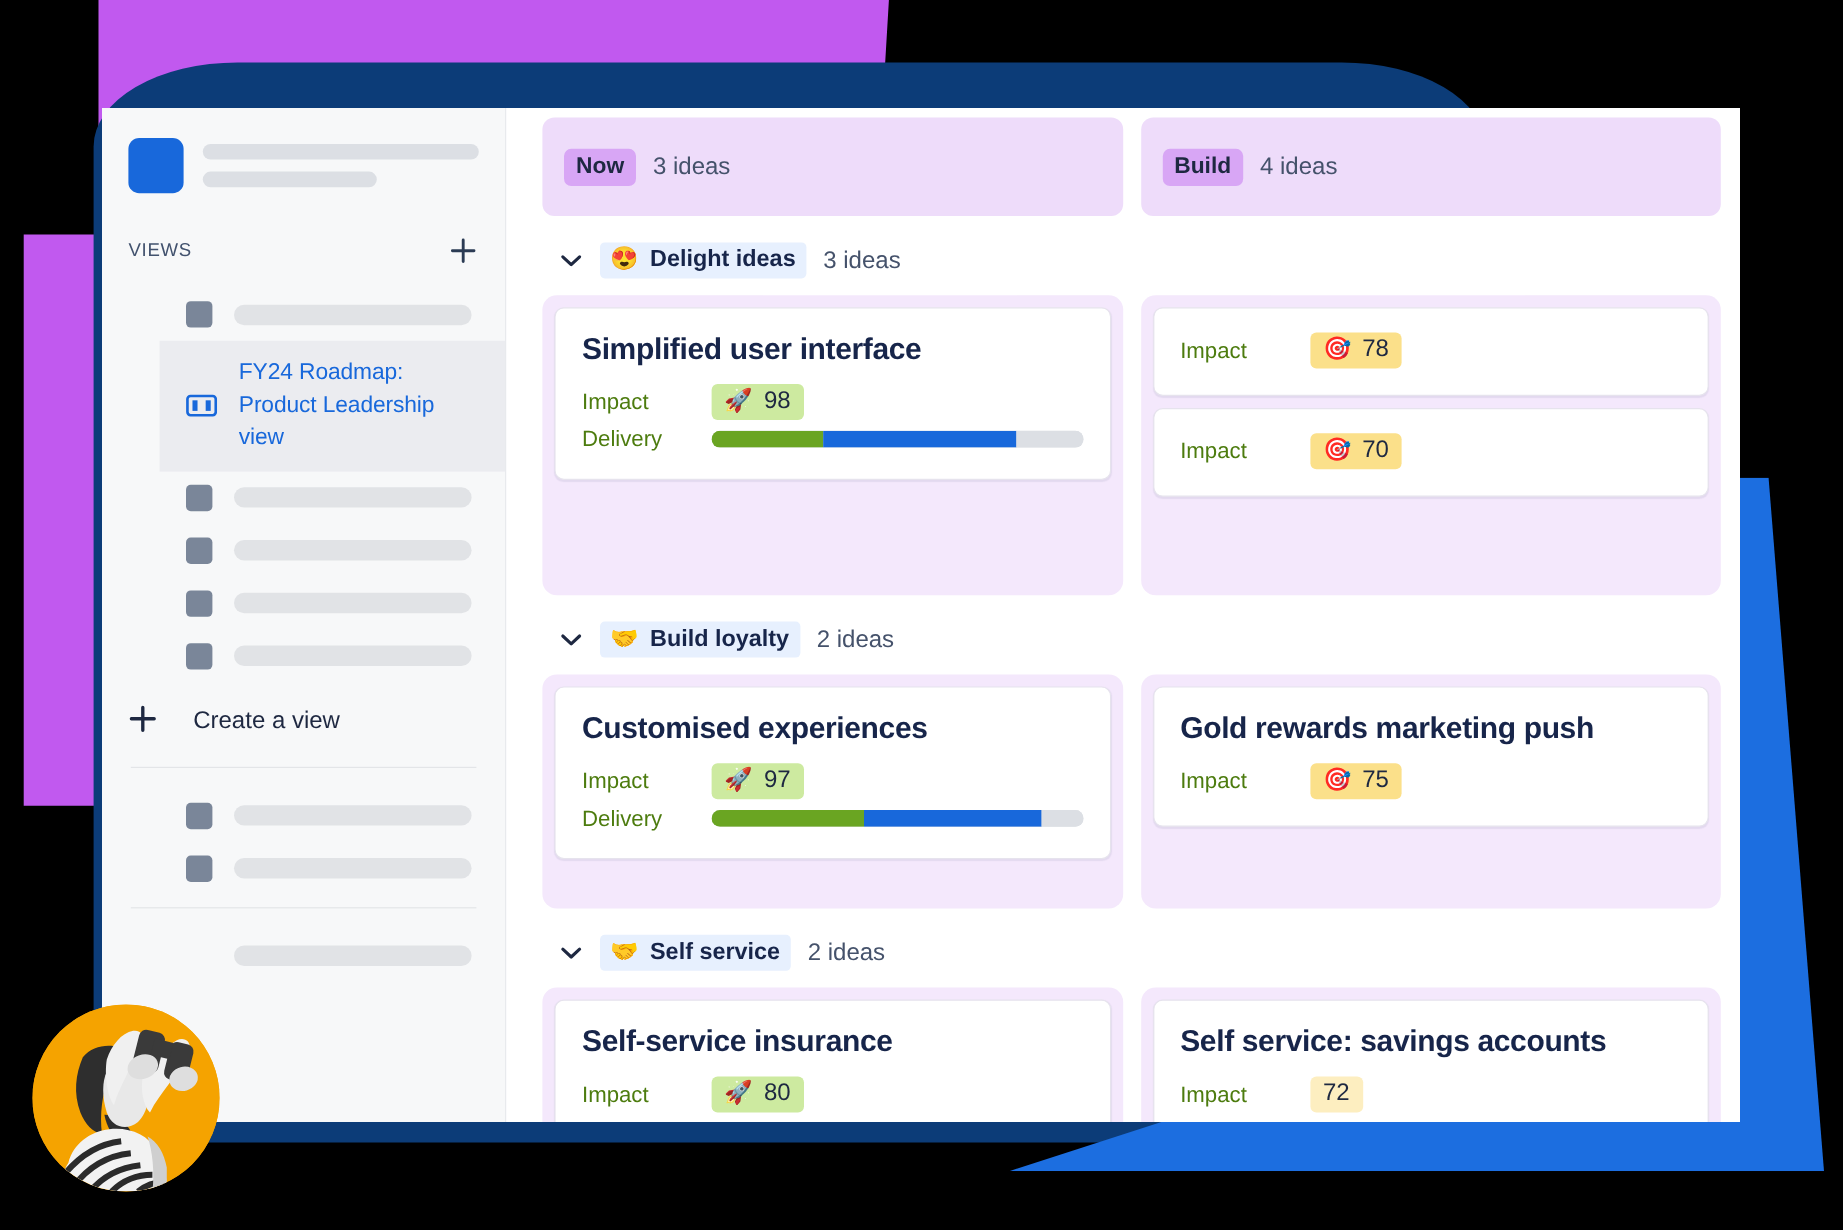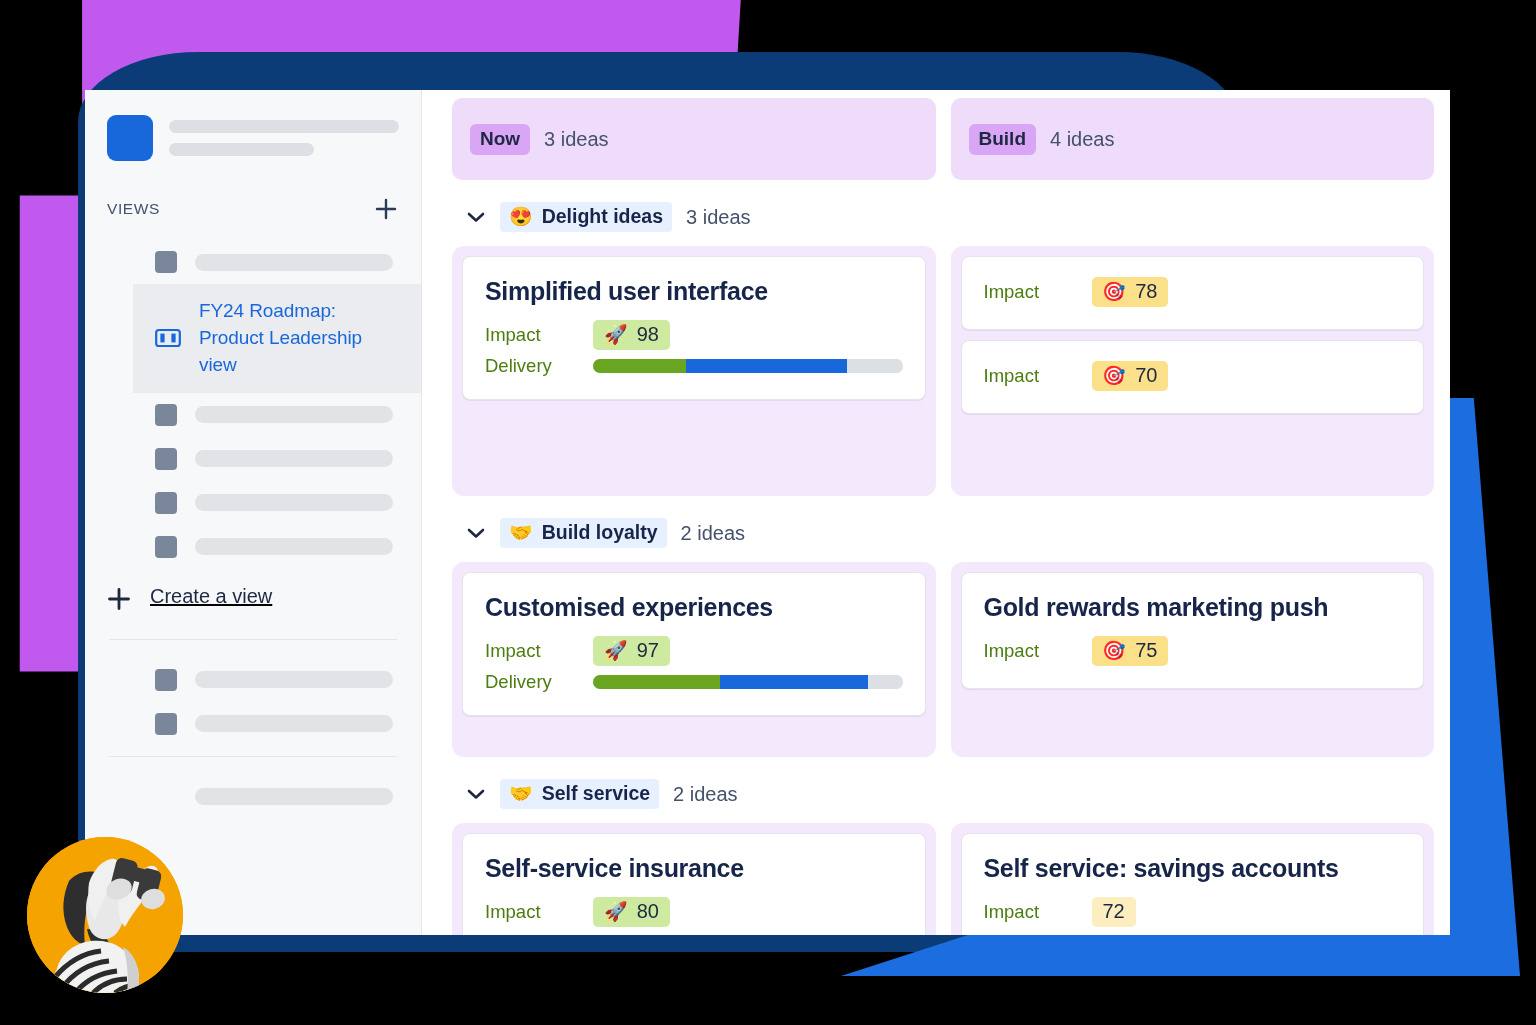--- a/index.html
+++ b/index.html
@@ -74,23 +74,22 @@
     padding: 11px 22px; min-height: 44px; margin-left: 48px;
   }
   .sb-sq { width: 22px; height: 22px; border-radius: 4px; background: #7a8699; flex: 0 0 22px; }
   .sb-bar { flex: 1; height: 17px; border-radius: 9px; background: #e1e3e6; margin-right: 6px; }
   .sb-item.active { background: #ebecf0; padding-top: 14px; padding-bottom: 14px; }
   .sb-board-icon { flex: 0 0 26px; width: 26px; height: 22px; }
   .sb-item-text {
     color: #1868db; font-size: 19px; line-height: 1.42; letter-spacing: -0.1px;
   }
   .sb-create {
-    display: flex; align-items: flex-start; gap: 17px;
+    display: flex; align-items: flex-end; gap: 28px;
     padding: 16px 22px 16px 20px;
-    text-decoration: underline;
   }
   .sb-create-label { color: #1e2841; font-size: 20px; }
   .sb-divider { height: 1px; background: #e3e5e8; margin: 10px 24px 6px 24px; }
 
   
   #avatar {
     position: absolute; left: 27px; top: 837px;
     width: 156px; height: 156px; border-radius: 50%;
     background: #f5a300; overflow: hidden; z-index: 40;
   }

